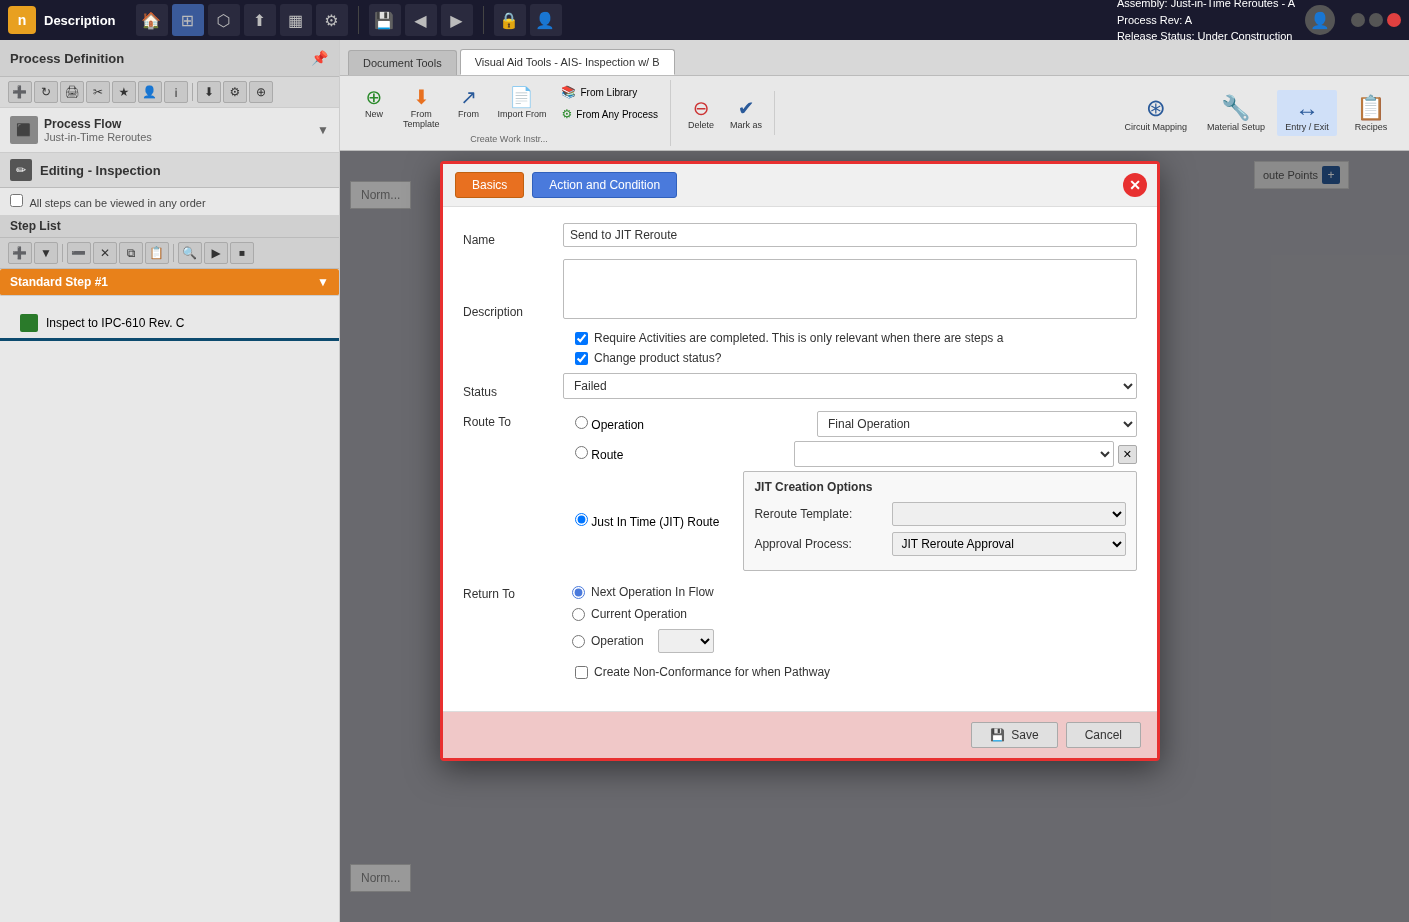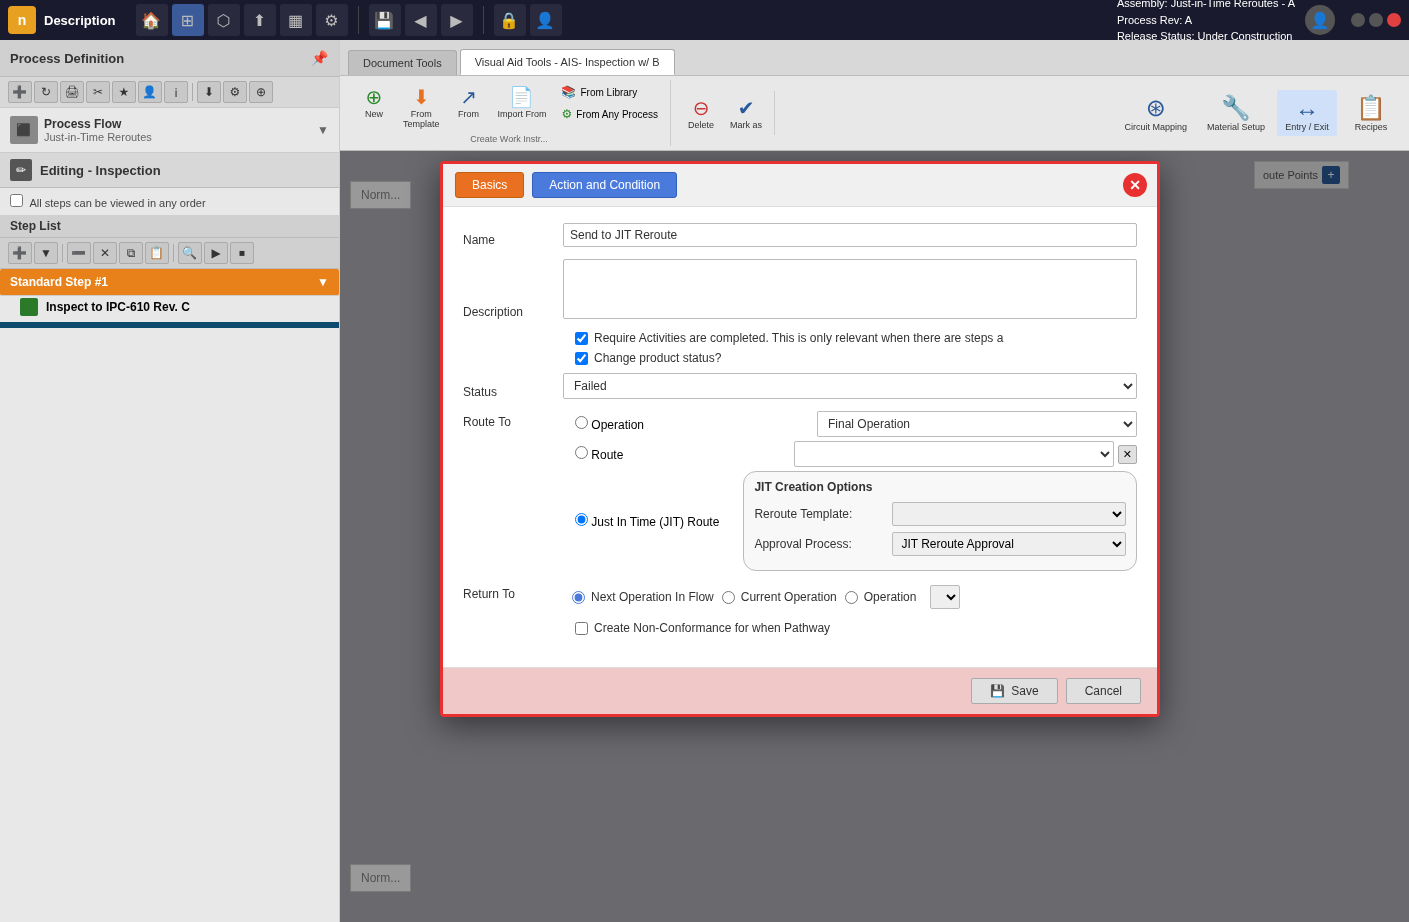--- a/index.html
+++ b/index.html
@@ -94,22 +94,22 @@
     .step-item {
       padding: 6px 10px; border-bottom: 1px solid #ccc;
       display: flex; align-items: center; justify-content: space-between;
       cursor: pointer;
     }
     .step-item.active { background: #e8811a; color: white; border-radius: 2px; }
     .step-item .step-name { font-weight: 600; font-size: 12px; }
     .step-item .step-arrow { font-size: 12px; }
 
     .step-sub-item {
-      padding: 2px 10px 6px 20px; border-bottom: 6px solid #0c4a6e;
-      display: flex; align-items: center; gap: 8px; cursor: pointer; font-weight: bold;
+      padding: 18px 10px 6px 20px; border-bottom: 3px solid #0c4a6e;
+      display: flex; align-items: center; gap: 8px; cursor: pointer;
     }
     .step-sub-icon { width: 18px; height: 18px; background: #2a7a2a; border-radius: 2px; }
 
     
     .right-content { flex: 1; display: flex; flex-direction: column; background: #c8c8c8; }
 
     
     .tab-bar {
       height: 36px; background: #d8d8d8; border-bottom: 1px solid #bbb;
       display: flex; align-items: flex-end; padding: 0 8px;
@@ -211,27 +211,27 @@
     .form-select {
       flex: 1; padding: 4px 6px; border: 1px solid #bbb; border-radius: 2px;
       font-size: 12px; background: #fff; color: #333; appearance: auto;
     }
 
     .checkbox-section { margin-left: 112px; margin-bottom: 8px; }
     .checkbox-section label { display: flex; align-items: center; gap: 6px; font-size: 12px; color: #333; margin-bottom: 6px; }
 
     .section-label { font-size: 12px; color: #333; font-weight: 500; padding-top: 4px; width: 100px; flex-shrink: 0; }
 
-    .radio-group { display: flex; flex-direction: row; gap: 8px; padding-top: 2px; }
+    .radio-group { display: flex; flex-direction: column; gap: 8px; padding-top: 2px; }
     .radio-option { display: flex; align-items: center; gap: 6px; font-size: 12px; color: #333; cursor: pointer; }
     .radio-option input[type=radio] { accent-color: #4a7adc; }
 
     .jit-options-box {
       margin-left: 20px; border: 1px solid #bbb; background: #f8f8f8;
-      border-radius: 13px; padding: 8px 10px; flex: 1;
+      border-radius: 2px; padding: 8px 10px; flex: 1;
     }
     .jit-options-title { font-size: 12px; font-weight: 600; color: #333; margin-bottom: 8px; }
     .jit-option-row { display: flex; align-items: center; gap: 8px; margin-bottom: 6px; font-size: 12px; color: #333; }
     .jit-option-row .jit-label { width: 130px; font-weight: 500; }
     .jit-option-row select { flex: 1; padding: 3px 4px; border: 1px solid #bbb; border-radius: 2px; font-size: 12px; }
 
     .route-to-section { display: flex; margin-bottom: 12px; gap: 12px; }
     .route-to-right { flex: 1; display: flex; flex-direction: column; gap: 4px; }
     .route-input-row { display: flex; align-items: center; gap: 4px; }
     .route-input-row .form-select { flex: 1; }

